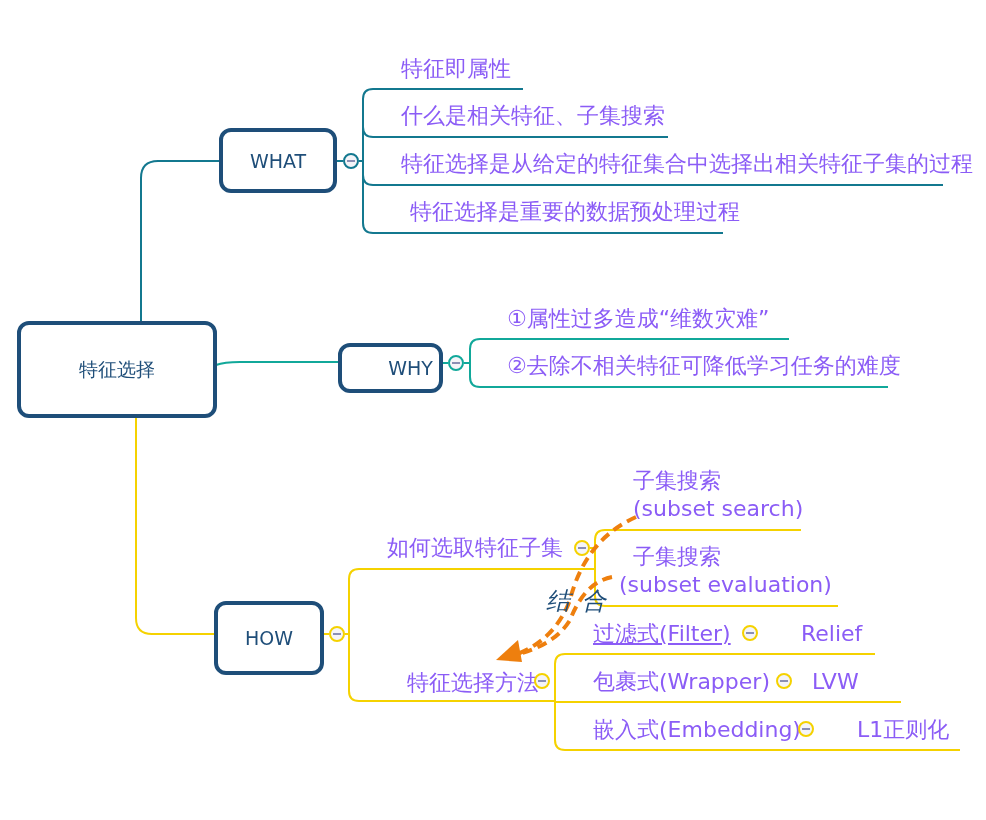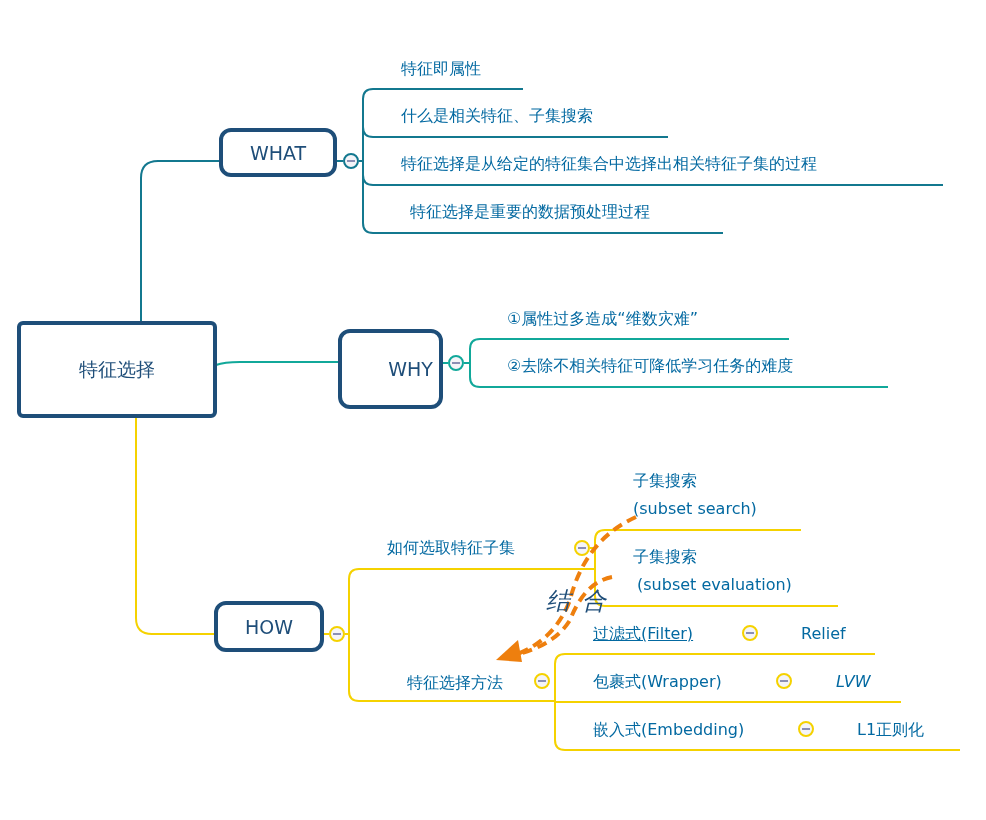--- a/index.html
+++ b/index.html
@@ -2,21 +2,21 @@
 <html><head>
 <meta charset="utf-8">
 <style>
   html, body { margin: 0; padding: 0; background: #ffffff; }
   body { width: 986px; height: 820px; position: relative; overflow: hidden;
          font-family: "DejaVu Sans", "Liberation Sans", sans-serif; color: #1f4e79; }
   #lines { position: absolute; left: 0; top: 0; width: 986px; height: 820px; }
   .box { position: absolute; box-sizing: border-box; border: 4px solid #1e4e79; border-radius: 12px;
          background: #fff; display: flex; align-items: center; justify-content: center;
          font-size: 19px; color: #1f4e79; }
-  .txt { position: absolute; font-size: 16px; color: #0369a1; white-space: nowrap; line-height: 22px; }
+  .txt { position: absolute; font-size: 22px; color: #8b5cf6; white-space: nowrap; line-height: 22px; }
   .tog { position: absolute; width: 16px; height: 16px; border-radius: 50%; box-sizing: border-box;
          background: #f4f4f8; display: flex; align-items: center; justify-content: center; }
   .tog .bar { width: 8px; height: 2px; background: #8a8fb4; }
   .tog.teal { border: 2px solid #13788f; }
   .tog.green { border: 2px solid #11a89a; }
   .tog.yellow { border: 2px solid #f5d200; }
   .combine { position: absolute; font-size: 24px; font-style: italic; color: #1f4e79; letter-spacing: 2px; }
 </style>
 </head>
 <body>
@@ -49,80 +49,80 @@
 
   <path d="M875 654 H565 Q555 654 555 664 V740 Q555 750 565 750 H960" fill="none" stroke="#f5d200" stroke-width="2"></path>
   <line x1="555" y1="702" x2="901" y2="702" stroke="#f5d200" stroke-width="2"></line>
   <line x1="555" y1="664" x2="555" y2="702" stroke="#f5d200" stroke-width="2"></line>
 
   <path d="M636 517 Q585 540 570 600 Q555 640 515 655" fill="none" stroke="#ee7f0e" stroke-width="4" stroke-dasharray="10 6"></path>
   <path d="M612 577 Q585 582 570 620 Q555 645 515 655" fill="none" stroke="#ee7f0e" stroke-width="4" stroke-dasharray="10 6"></path>
   <polygon points="496,660 518,640 522,662" fill="#ee7f0e"></polygon>
 </svg>
 
-<div class="box" style="left:17px; top:321px; width:200px; height:97px; border-radius:6px;">
+<div class="box" style="left:17px; top:321px; width:200px; height:97px; border-radius:12px;">
   <span>特征选择</span>
 </div>
 
-<div class="box" style="left:219px; top:128px; width:118px; height:49px;">
+<div class="box" style="left:219px; top:128px; width:118px; height:65px;">
   <span>WHAT</span>
 </div>
 <div class="tog teal" style="left:343px; top:153px;">
   <span class="bar"></span>
 </div>
 <div class="txt" style="left:401px; top:58px;">特征即属性</div>
 <div class="txt" style="left:401px; top:105px;">什么是相关特征、子集搜索</div>
 <div class="txt" style="left:401px; top:153px;text-align:center;">特征选择是从给定的特征集合中选择出相关特征子集的过程</div>
 <div class="txt" style="left:410px; top:201px;">特征选择是重要的数据预处理过程</div>
 
-<div class="box" style="left:338px; top:329px; width:105px; height:80px;padding-left:40px;">
+<div class="box" style="left:338px; top:343px; width:105px; height:50px;padding-left:40px;">
   <span>WHY</span>
 </div>
 <div class="tog green" style="left:448px; top:355px;">
   <span class="bar"></span>
 </div>
 <div class="txt" style="left:507px; top:308px;">①属性过多造成“维数灾难”</div>
 <div class="txt" style="left:507px; top:355px;">②去除不相关特征可降低学习任务的难度</div>
 
-<div class="box" style="left:214px; top:601px; width:110px; height:51px;">
+<div class="box" style="left:214px; top:601px; width:110px; height:74px;">
   <span>HOW</span>
 </div>
 <div class="tog yellow" style="left:329px; top:626px;">
   <span class="bar"></span>
 </div>
 
 <div class="txt" style="left:387px; top:537px;">如何选取特征子集</div>
 <div class="tog yellow" style="left:574px; top:540px;">
   <span class="bar"></span>
 </div>
 <div>
   <div class="txt" style="left:633px; top:470px;">子集搜索</div>
   <div class="txt" style="left:633px; top:498px;">(subset search)</div>
 </div>
 <div>
   <div class="txt" style="left:633px; top:546px;">子集搜索</div>
-  <div class="txt" style="left:637px; top:574px;">(subset evaluation)</div>
+  <div class="txt" style="left:619px; top:574px;">(subset evaluation)</div>
 </div>
 
 <div class="combine" style="left:546px; top:585px;">结 合</div>
 
 <div class="txt" style="left:387px; top:672px;margin-left:20px;">特征选择方法</div>
 <div class="tog yellow" style="left:534px; top:673px;">
   <span class="bar"></span>
 </div>
 
 <div class="txt" style="left:593px; top:623px;text-decoration:underline;">过滤式(Filter)</div>
 <div class="tog yellow" style="left:742px; top:625px;">
   <span class="bar"></span>
 </div>
 <div class="txt" style="left:801px; top:623px;">Relief</div>
 
 <div class="txt" style="left:593px; top:671px;">包裹式(Wrapper)</div>
 <div class="tog yellow" style="left:776px; top:673px;">
   <span class="bar"></span>
 </div>
-<div class="txt" style="left:836px; top:671px;font-style:italic;">LVW</div>
+<div class="txt" style="left:812px; top:671px;">LVW</div>
 
 <div class="txt" style="left:593px; top:719px;">嵌入式(Embedding)</div>
 <div class="tog yellow" style="left:798px; top:721px;">
   <span class="bar"></span>
 </div>
 <div class="txt" style="left:857px; top:719px;text-align:center;">L1正则化</div>
 
 </body></html>

